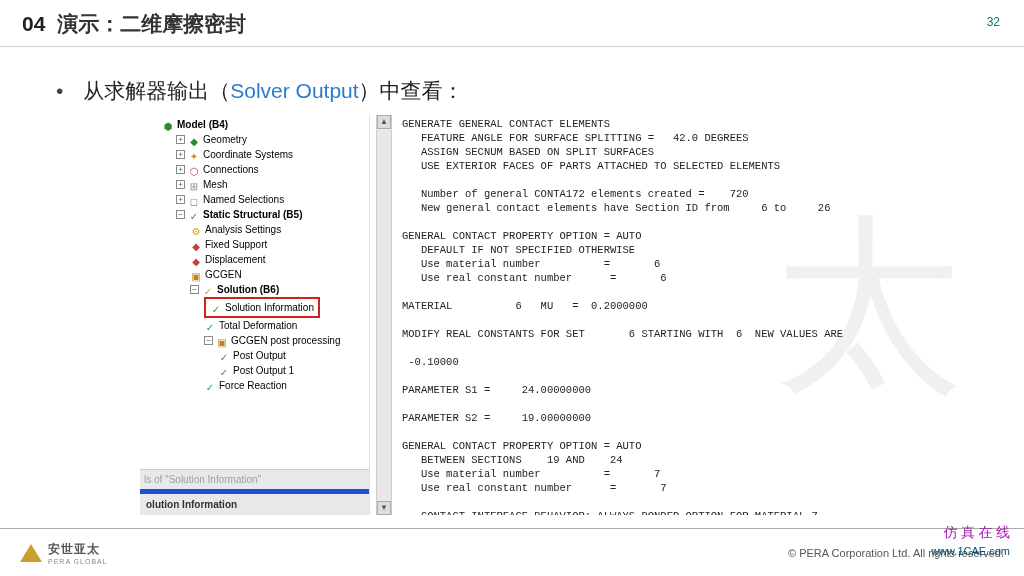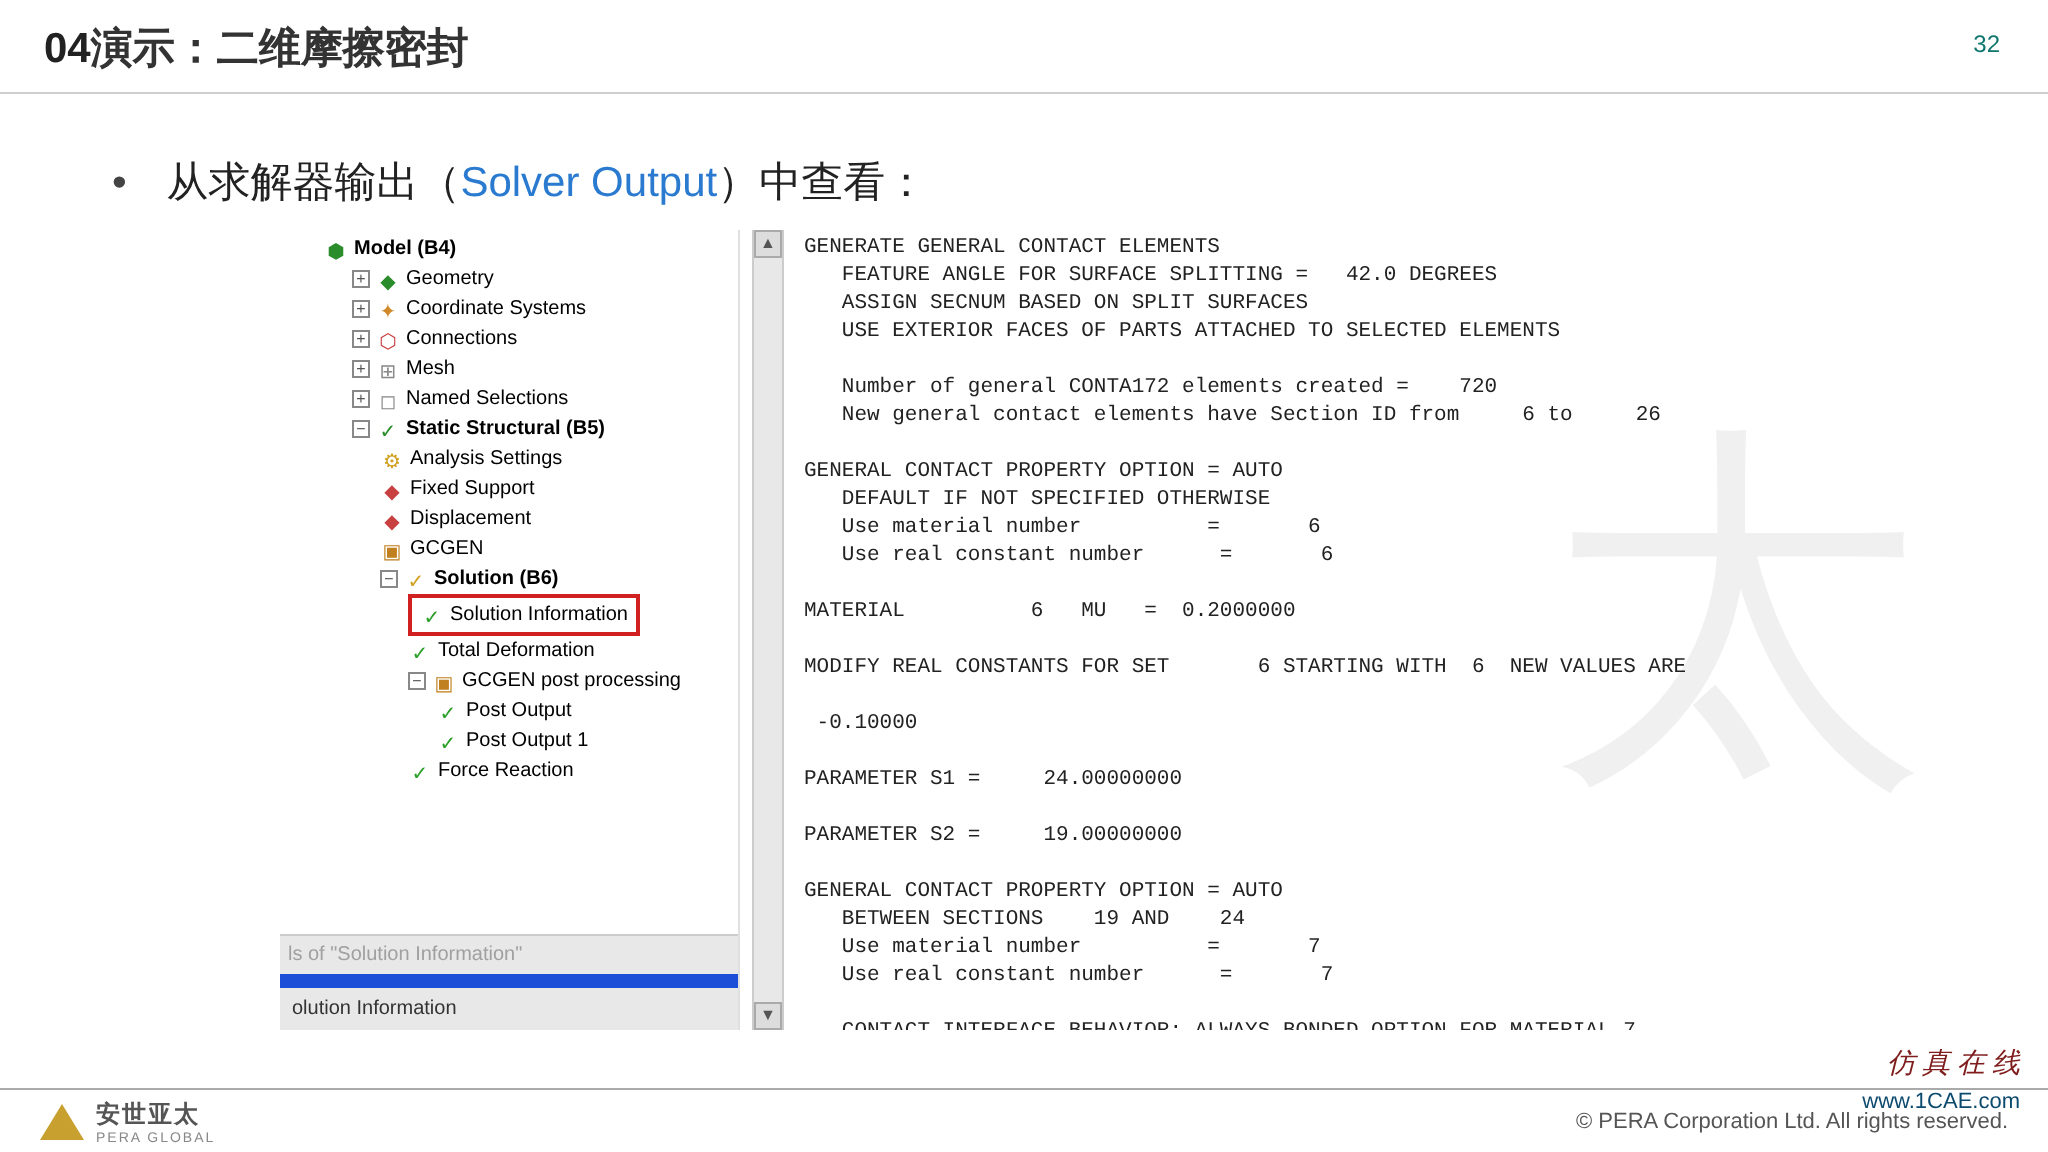--- a/index.html
+++ b/index.html
@@ -14,21 +14,21 @@
   .header {
     display: flex;
     align-items: baseline;
     padding: 10px 22px 8px;
     border-bottom: 1px solid #cfcfcf;
   }
   .num {
     font-size: 21px;
     font-weight: 700;
     color: #222;
-    margin-right: 0;
+    margin-right: 12px;
   }
   .title {
     font-size: 21px;
     font-weight: 700;
     color: #333;
   }
   .page-num {
     position: absolute;
     right: 24px;
     top: 15px;
@@ -101,21 +101,21 @@
     display: inline-flex;
     align-items: center;
   }
   .tree-footer {
     position: absolute;
     bottom: 0; left: 0; right: 0;
     background: #e8e8e8;
     font-size: 10px;
   }
   .tf1 { color: #a0a0a0; padding: 2px 4px; border-top: 1px solid #ccc; }
-  .tf2 { font-weight: 400; color: #333; padding: 3px 6px; border-top: 7px solid #1d4ed8; }
+  .tf2 { font-weight: 700; color: #333; padding: 3px 6px; border-top: 5px solid #1d4ed8; }
   .scrollbar {
     width: 16px;
     background: #e8e8e8;
     border-left: 1px solid #ccc;
     border-right: 1px solid #ccc;
     position: relative;
     height: 400px;
   }
   .sb-btn {
     height: 14px;
@@ -143,21 +143,21 @@
     right: 60px;
     top: 180px;
     font-size: 190px;
     color: rgba(0,0,0,0.06);
     font-weight: 400;
     pointer-events: none;
   }
   .footer {
     position: absolute;
     bottom: 0; left: 0; right: 0;
-    height: 32px;
+    height: 48px;
     display: flex;
     align-items: center;
     padding: 11px 20px;
     border-top: 1px solid #aaa;
   }
   .logo {
     display: flex;
     align-items: center;
     gap: 6px;
   }
@@ -175,21 +175,21 @@
     color: #555;
   }
   .wm-right {
     position: absolute;
     right: 14px;
     bottom: 16px;
     text-align: right;
     font-size: 14px;
     line-height: 18px;
   }
-  .wm1 { color: #7f1d1d; font-style: italic; font-family: "STKaiti", serif; }
+  .wm1 { color: #a21caf; font-family: "STKaiti", serif; }
   .wm2 { color: #0c4a6e; font-size: 11px; }
 </style>
 </head>
 <body>
 
 <div class="header">
   <span class="num">04</span>
   <span class="title">演示：二维摩擦密封</span>
 </div>
 <div class="page-num">32</div>

